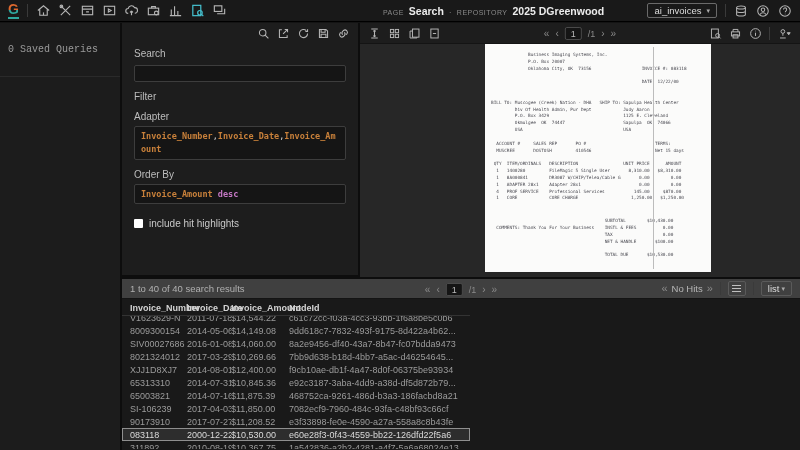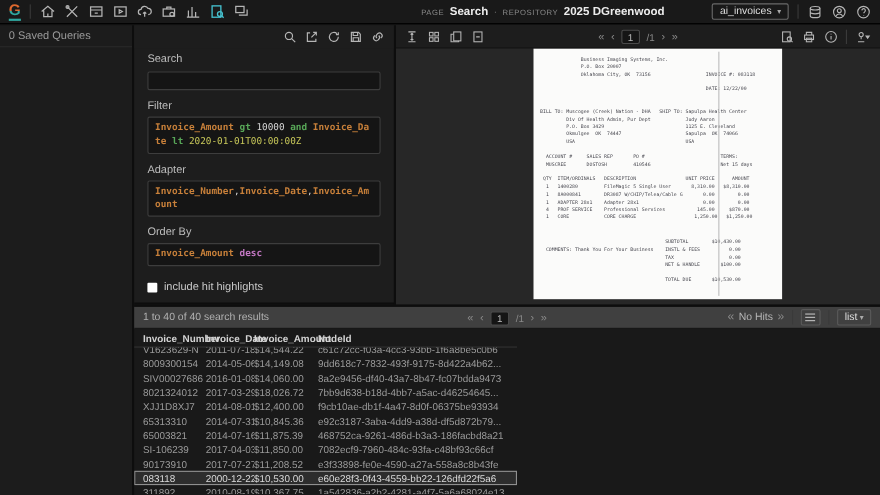--- a/index.html
+++ b/index.html
@@ -23,21 +23,21 @@
   .crumb-value { font-size:10.5px; font-weight:bold; color:#ececec; }
   .crumb-dot { font-size:9px; color:#777; }
   .tb-spacer { flex:1; }
   .archive-select { height:15px; border:1px solid #6a6a6a; border-radius:2px; padding:0 6px;
                     display:flex; align-items:center; gap:5px; font-size:9.5px; color:#ddd; }
   .caret { font-size:7px; color:#aaa; }
 
   
   .sidebar { position:absolute; left:0; top:23px; bottom:0; width:122px; background:#1c1c1c;
              border-right:2px solid #0d0d0d; }
-  .sidebar-header { padding:4px 8px; font-size:10px; color:#9a9a9a; border-bottom:1px solid #2a2a2a; }
+  .sidebar-header { padding:21px 8px; font-size:10px; color:#9a9a9a; border-bottom:1px solid #2a2a2a;font-family:Liberation Mono, monospace; }
 
   
   .query-panel { position:absolute; left:122px; top:23px; width:238px; height:254px; background:#1d1d1d;
                  border-right:2px solid #0d0d0d; border-bottom:2px solid #0d0d0d; }
   .panel-toolbar { height:21px; display:flex; align-items:center; gap:7px; padding:0 8px; background:#1d1d1d; }
   .query-panel .panel-toolbar { justify-content:flex-end; }
   .qform { padding:2px 12px 0; }
   .flabel { font-size:10px; color:#bdbdbd; margin:9px 0 4px; }
   .flabel:first-child { margin-top:2px; }
   .search-input { width:100%; height:17px; background:#151515; border:1px solid #3d3d3d;
@@ -229,21 +229,20 @@
         <svg width="13" height="13" viewBox="0 0 16 16" stroke="#b5b5b5" fill="none" stroke-width="1.3">
             <path d="M7 9.5a3 3 0 010-4.2l1-1a3 3 0 014.2 4.2l-1 1"></path>
             <path d="M9 6.5a3 3 0 010 4.2l-1 1a3 3 0 01-4.2-4.2l1-1"></path>
           </svg>
         </span>
     </div>
     <div class="qform">
       <div class="flabel">Search</div>
       <input class="search-input" type="text" value="" style="">
       <div class="flabel">Filter</div>
-      <div class="codebox"><span class="tok-field">Invoice_Amount</span><span class="tok-op"> gt </span><span class="tok-num">10000</span><span class="tok-op"> and </span><span class="tok-field">Invoice_Date</span><span class="tok-op"> lt </span><span class="tok-date">2020-01-01T00:00:00Z</span></div>
       <div class="flabel">Adapter</div>
       <div class="codebox"><span class="tok-field">Invoice_Number</span><span class="tok-punct">,</span><span class="tok-field">Invoice_Date</span><span class="tok-punct">,</span><span class="tok-field">Invoice_Amount</span></div>
       <div class="flabel">Order By</div>
       <div class="codebox"><span class="tok-field">Invoice_Amount</span><span class="tok-punct"> </span><span class="tok-kw">desc</span></div>
       <div class="cbrow">
         <span class="cb checked" id="hit-cb"></span>
         <span>include hit highlights</span>
       </div>
     </div>
   </section>
@@ -401,21 +400,21 @@
           </div>
           <div class="trow">
             <div>SIV00027686</div>
             <div>2016-01-08</div>
             <div>$14,060.00</div>
             <div>8a2e9456-df40-43a7-8b47-fc07bdda9473</div>
           </div>
           <div class="trow">
             <div>8021324012</div>
             <div>2017-03-29</div>
-            <div>$18,026.72</div>
+            <div>$10,269.66</div>
             <div>7bb9d638-b18d-4bb7-a5ac-d46254645...</div>
           </div>
           <div class="trow">
             <div>XJJ1D8XJ7</div>
             <div>2014-08-01</div>
             <div>$12,400.00</div>
             <div>f9cb10ae-db1f-4a47-8d0f-06375be93934</div>
           </div>
           <div class="trow">
             <div>65313310</div>

